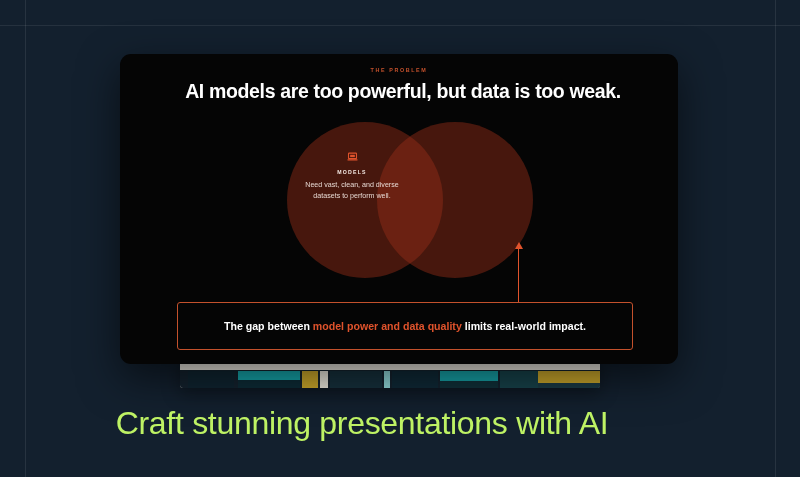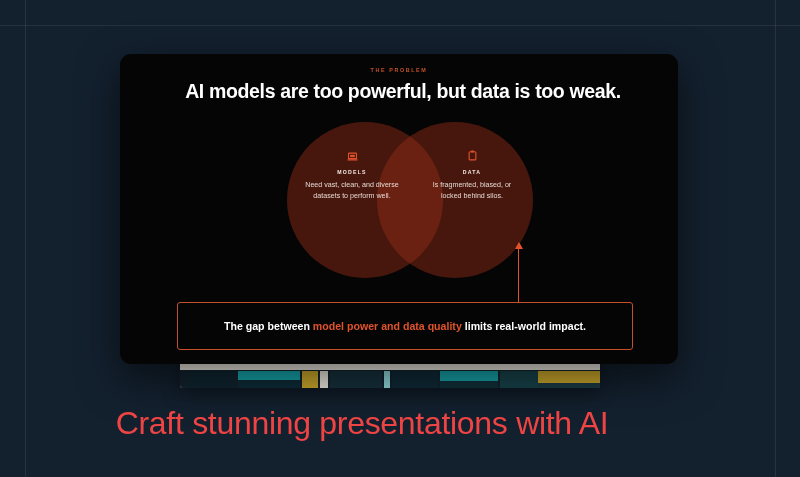--- a/index.html
+++ b/index.html
@@ -121,21 +121,21 @@
     background:#050505;
   }
   #callout-text {
     font-size:10.6px; font-weight:700; color:#ffffff; white-space:nowrap;
   }
   #callout-text .hl { color:#e0532c; font-weight:700; }
 
   
   #caption {
     position:absolute; left:0; top:405px; width:724px;
-    text-align:center; font-size:32px; color:#ef4444;
+    text-align:center; font-size:32px; color:#bef264;
     font-weight:400; letter-spacing:-0.3px;
   }
 </style>
 </head>
 <body>
 
 <div id="hero-bg"></div>
 <div id="hero-bg2"></div>
 <div id="grid-overlay"></div>
 
@@ -175,30 +175,20 @@
         <svg width="11" height="9" viewBox="0 0 16 13" fill="none" stroke="#e0532c" stroke-width="1.6">
           <rect x="2.2" y="1.6" width="11.6" height="8" rx="1"></rect>
           <rect x="4.6" y="4" width="6.8" height="3.4" fill="#e0532c" stroke="none"></rect>
           <line x1="0.8" y1="11.4" x2="15.2" y2="11.4"></line>
         </svg>
       </div>
       <div class="venn-title">MODELS</div>
       <div class="venn-desc">Need vast, clean, and diverse datasets to perform well.</div>
     </div>
 
-    <div class="venn-content" id="content-right">
-      <div class="venn-icon">
-        <svg width="9" height="11" viewBox="0 0 13 16" fill="none" stroke="#e0532c" stroke-width="1.6">
-          <rect x="1.6" y="2.6" width="9.8" height="11.8" rx="1.4"></rect>
-          <rect x="4.4" y="0.9" width="4.2" height="2.8" rx="0.8" fill="#e0532c" stroke="none"></rect>
-        </svg>
-      </div>
-      <div class="venn-title">DATA</div>
-      <div class="venn-desc">Is fragmented, biased, or locked behind silos.</div>
-    </div>
   </div>
 
   <div id="arrow-head"></div>
   <div id="arrow"></div>
 
   <div id="callout">
     <div id="callout-text">
       <span>The gap between </span><span class="hl">model power and data quality</span><span> limits real-world impact.</span>
     </div>
   </div>

